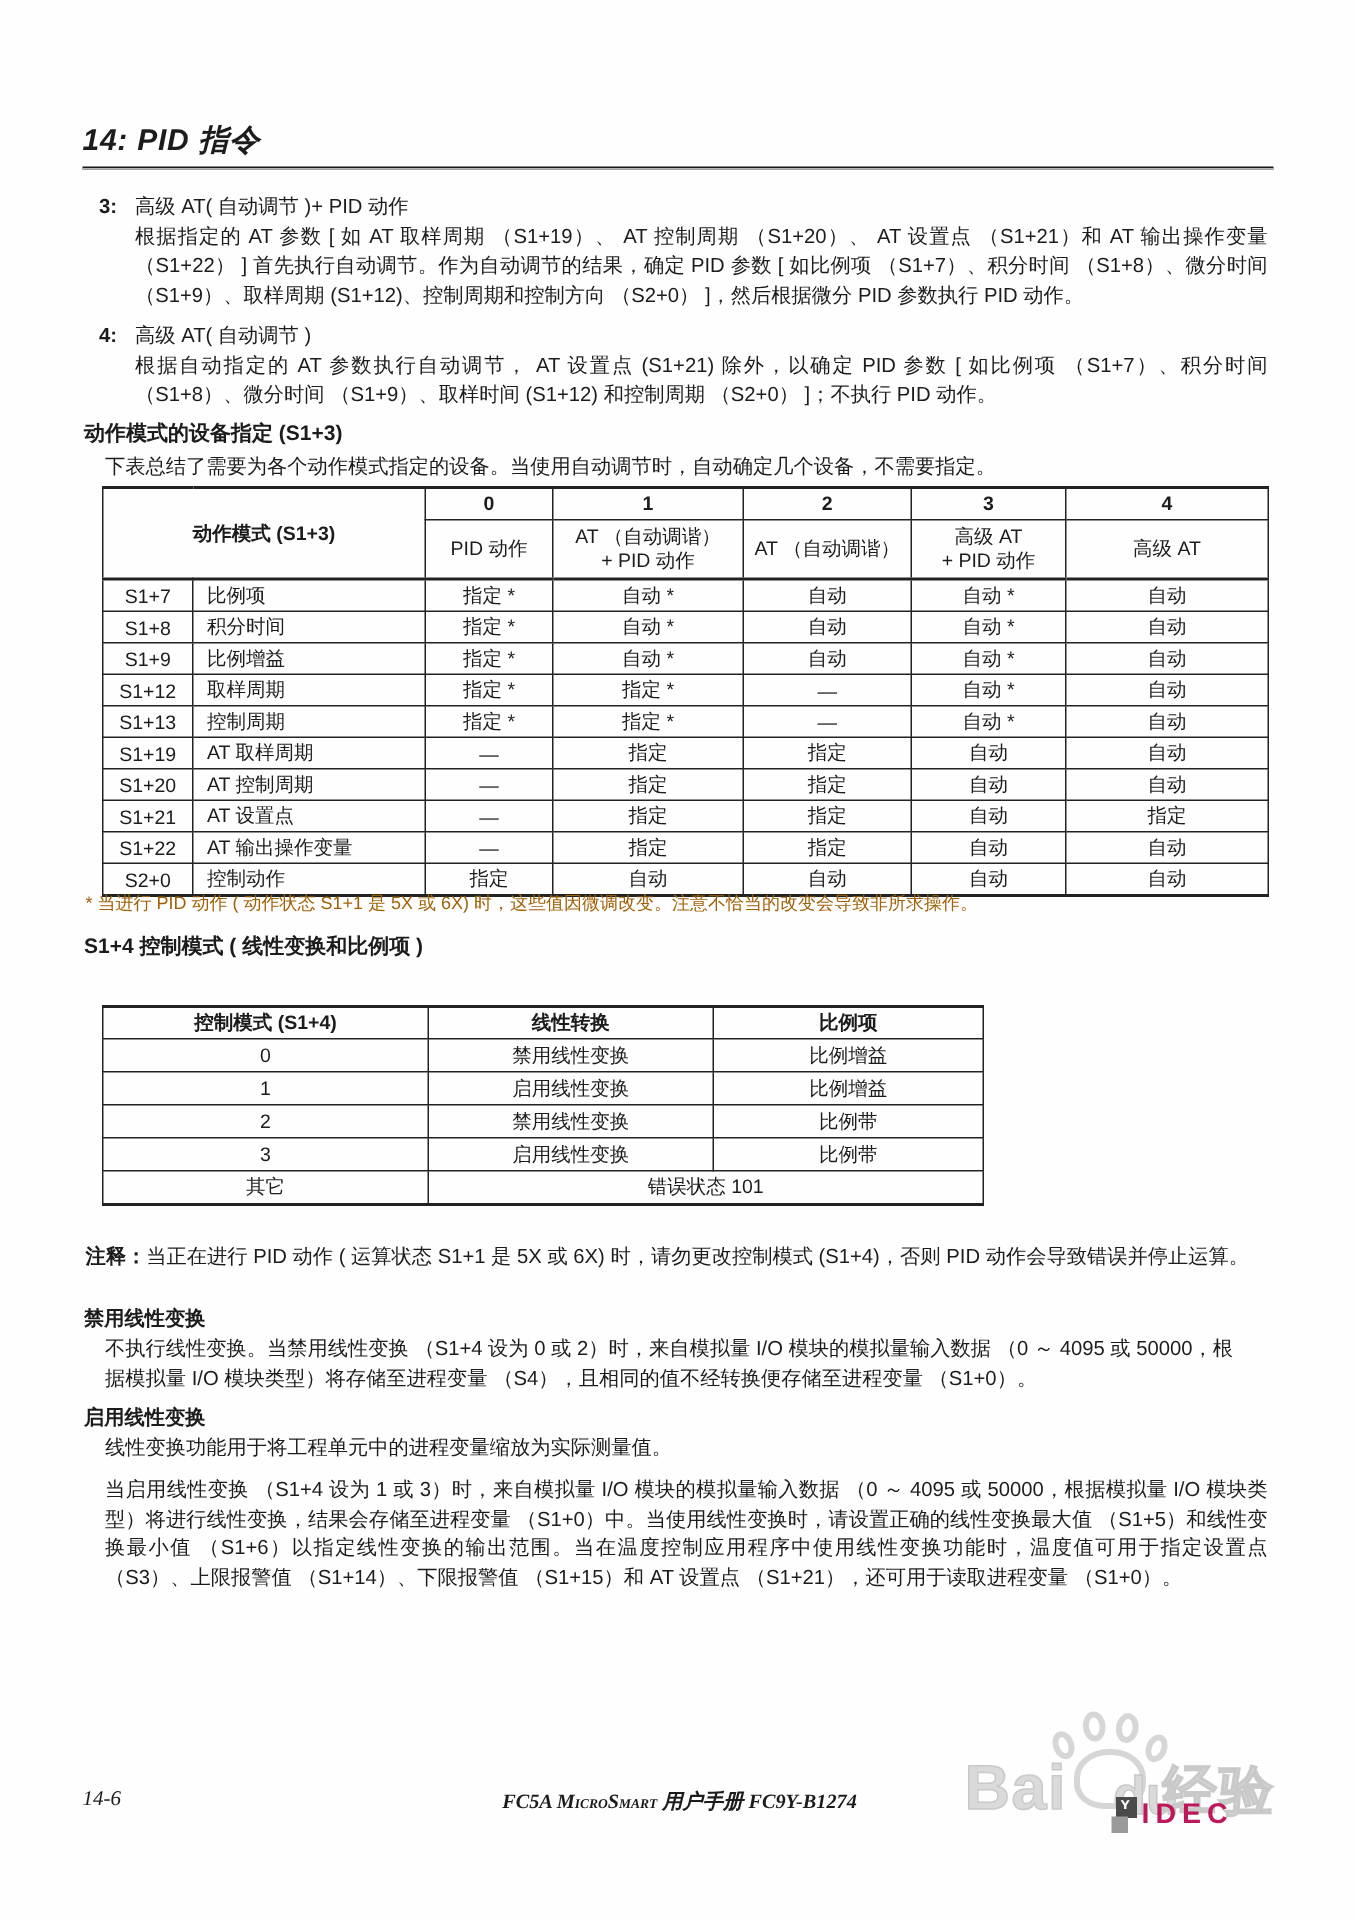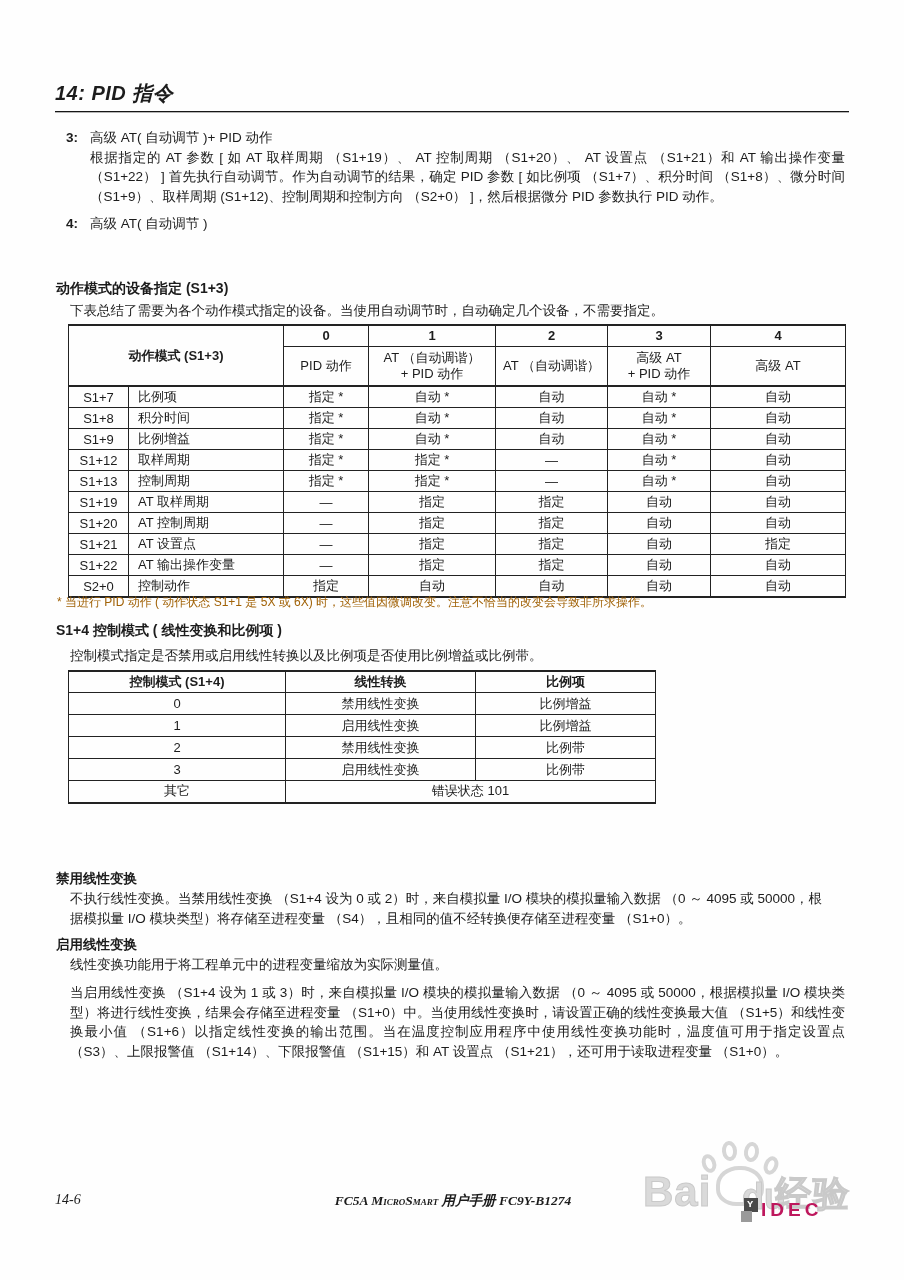--- a/index.html
+++ b/index.html
@@ -161,20 +161,21 @@
     <div class="item-content">
       <div class="item-title">高级 AT( 自动调节 )+ PID 动作</div>
       <div class="item-body">根据指定的 AT 参数 [ 如 AT 取样周期 （S1+19）、 AT 控制周期 （S1+20）、 AT 设置点 （S1+21）和 AT 输出操作变量 （S1+22） ] 首先执行自动调节。作为自动调节的结果，确定 PID 参数 [ 如比例项 （S1+7）、积分时间 （S1+8）、微分时间 （S1+9）、取样周期 (S1+12)、控制周期和控制方向 （S2+0） ]，然后根据微分 PID 参数执行 PID 动作。</div>
     </div>
   </div>
 
   <div class="abs list-item" style="top:214px">
     <span class="item-num">4:</span>
     <div class="item-content">
       <div class="item-title">高级 AT( 自动调节 )</div>
+      <div class="item-body">根据自动指定的 AT 参数执行自动调节， AT 设置点 (S1+21) 除外，以确定 PID 参数 [ 如比例项 （S1+7）、积分时间 （S1+8）、微分时间 （S1+9）、取样时间 (S1+12) 和控制周期 （S2+0） ]；不执行 PID 动作。</div>
     </div>
   </div>
 
   <div class="abs sec-heading" style="top:280px">动作模式的设备指定 (S1+3)</div>
   <div class="abs intro-text" style="top:301px">下表总结了需要为各个动作模式指定的设备。当使用自动调节时，自动确定几个设备，不需要指定。</div>
 
   <table id="table1" class="abs">
     <colgroup>
       <col style="width:60px">
         <col style="width:155px">
@@ -293,21 +294,20 @@
           <td class="val">自动</td>
           <td class="val">自动</td>
           <td class="val">自动</td>
         </tr>
       </tbody>
   </table>
 
   <div class="abs tbl-footnote">* 当进行 PID 动作 ( 动作状态 S1+1 是 5X 或 6X) 时，这些值因微调改变。注意不恰当的改变会导致非所求操作。</div>
 
   <div class="abs sec-heading" style="top:622px">S1+4  控制模式 ( 线性变换和比例项 )</div>
-  <div class="abs intro-text" style="top:646px">控制模式指定是否禁用或启用线性转换以及比例项是否使用比例增益或比例带。</div>
 
   <table id="table2" class="abs">
     <colgroup>
       <col style="width:217px">
         <col style="width:190px">
         <col style="width:180px">
     </colgroup>
     <thead>
       <tr>
         <th>控制模式 (S1+4)</th>
@@ -338,20 +338,23 @@
         </tr>
       </tbody>
     <tbody>
       <tr>
         <td>其它</td>
         <td colspan="2">错误状态 101</td>
       </tr>
     </tbody>
   </table>
 
+  <div class="abs note-par">
+    <span class="note-label">注释：</span><span>当正在进行 PID 动作 ( 运算状态 S1+1 是 5X 或 6X) 时，请勿更改控制模式 (S1+4)，否则 PID 动作会导致错误并停止运算。</span>
+  </div>
 
   <div class="abs sub-heading" style="top:870px">禁用线性变换</div>
   <div class="abs body-par" style="top:889px; width:752px">不执行线性变换。当禁用线性变换 （S1+4 设为 0 或 2）时，来自模拟量 I/O 模块的模拟量输入数据 （0 ～ 4095 或 50000，根据模拟量 I/O 模块类型）将存储至进程变量 （S4），且相同的值不经转换便存储至进程变量 （S1+0）。</div>
 
   <div class="abs sub-heading" style="top:936px">启用线性变换</div>
   <div class="abs body-par" style="top:955px; width:775px">线性变换功能用于将工程单元中的进程变量缩放为实际测量值。</div>
   <div class="abs body-par" style="top:983px; width:775px">当启用线性变换 （S1+4 设为 1 或 3）时，来自模拟量 I/O 模块的模拟量输入数据 （0 ～ 4095 或 50000，根据模拟量 I/O 模块类型）将进行线性变换，结果会存储至进程变量 （S1+0）中。当使用线性变换时，请设置正确的线性变换最大值 （S1+5）和线性变换最小值 （S1+6）以指定线性变换的输出范围。当在温度控制应用程序中使用线性变换功能时，温度值可用于指定设置点 （S3）、上限报警值 （S1+14）、下限报警值 （S1+15）和 AT 设置点 （S1+21），还可用于读取进程变量 （S1+0）。</div>
 
   <div class="abs footer-left">14-6</div>
   <div class="abs footer-center">FC5A MicroSmart 用户手册 FC9Y-B1274</div>

